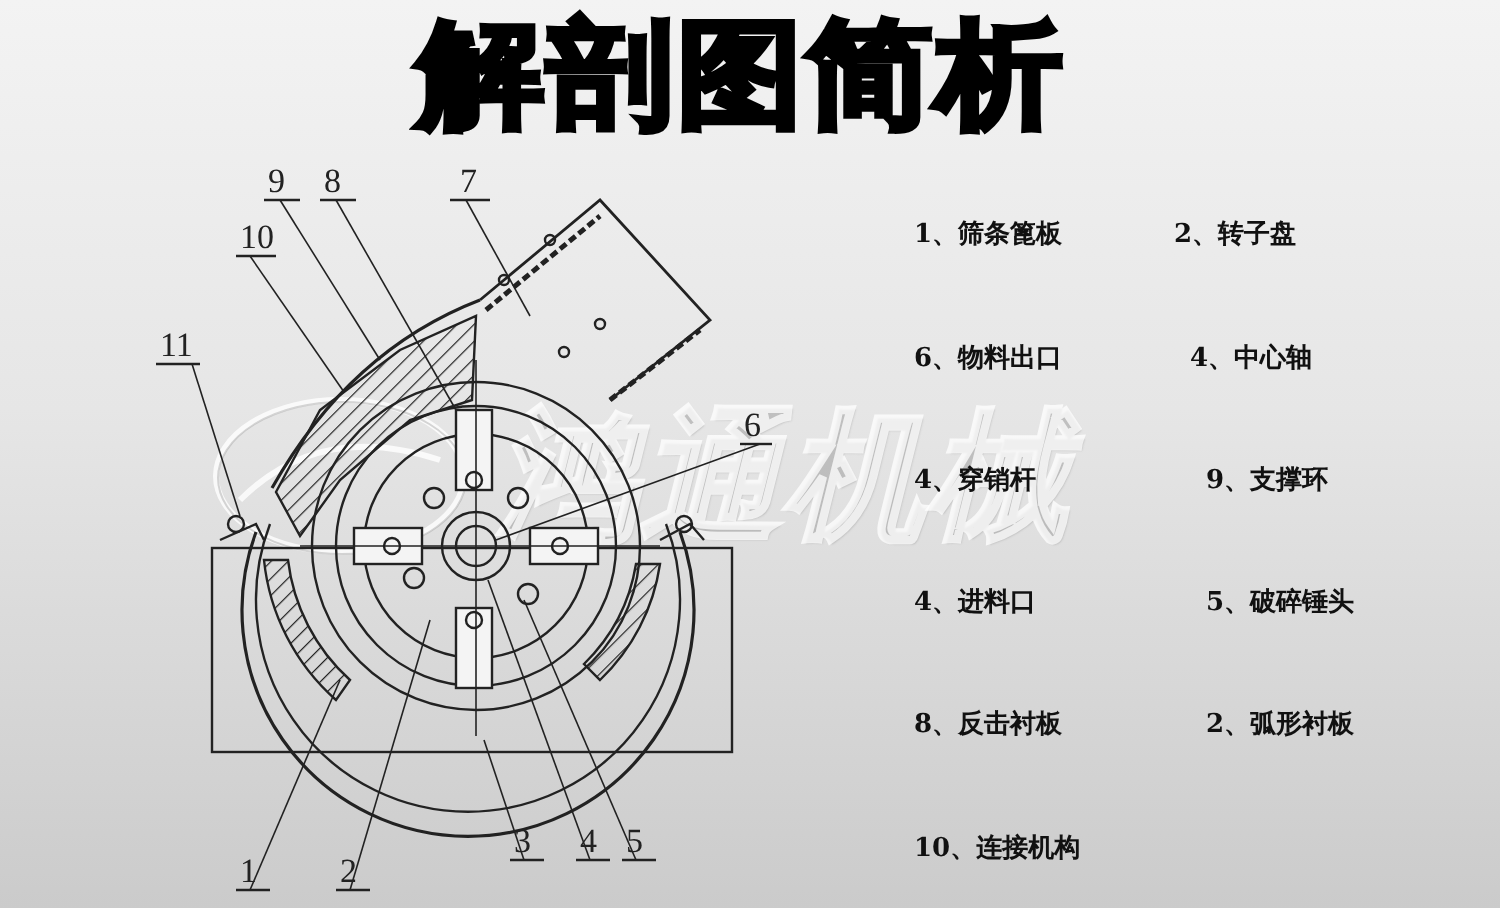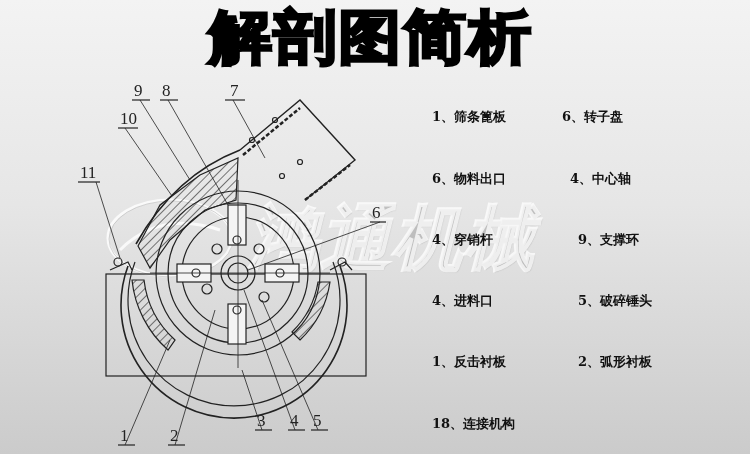--- a/index.html
+++ b/index.html
@@ -22,21 +22,21 @@
   .watermark-text {
     position: absolute; left: 148px; top: 6px;
     font-size: 70px; font-weight: bold; color: transparent;
     -webkit-text-stroke: 2px rgba(255,255,255,0.75);
     text-shadow: 1px 1px 1px rgba(120,120,120,0.35);
     letter-spacing: 2px; line-height: 85px; font-style: italic;
   }
   .diagram { position: absolute; left: 60px; top: 70px; }
   .legend-item {
     position: absolute; font-size: 13px; font-weight: bold; color: #111;
-    white-space: nowrap; font-family: "DejaVu Serif", serif;
+    white-space: nowrap; font-family: "DejaVu Serif", serif; margin-left: 25px;
   }
   .callout { font-family: "Liberation Serif", serif; font-size: 17px; fill: #222; }
 </style>
 </head>
 <body>
 
 <div class="title">解剖图简析</div>
 
 <div class="watermark">
   <svg width="140" height="95">
@@ -135,22 +135,22 @@
   <text class="callout" x="313" y="426">5</text>
   <text class="callout" x="372" y="218">6</text>
   <text class="callout" x="230" y="96">7</text>
   <text class="callout" x="162" y="96">8</text>
   <text class="callout" x="134" y="96">9</text>
   <text class="callout" x="120" y="124">10</text>
   <text class="callout" x="80" y="178">11</text>
 </svg>
 
 <div class="legend-item" style="left:432px;top:108px">1、筛条篦板</div>
-<div class="legend-item" style="left:562px;top:108px">6、转子盘</div>
+<div class="legend-item" style="left:562px;top:108px">2、转子盘</div>
 <div class="legend-item" style="left:432px;top:170px">6、物料出口</div>
 <div class="legend-item" style="left:570px;top:170px">4、中心轴</div>
 <div class="legend-item" style="left:432px;top:231px">4、穿销杆</div>
 <div class="legend-item" style="left:578px;top:231px">9、支撑环</div>
 <div class="legend-item" style="left:432px;top:292px">4、进料口</div>
 <div class="legend-item" style="left:578px;top:292px">5、破碎锤头</div>
-<div class="legend-item" style="left:432px;top:353px">1、反击衬板</div>
+<div class="legend-item" style="left:432px;top:353px">8、反击衬板</div>
 <div class="legend-item" style="left:578px;top:353px">2、弧形衬板</div>
-<div class="legend-item" style="left:432px;top:415px">18、连接机构</div>
+<div class="legend-item" style="left:432px;top:415px">10、连接机构</div>
 
 </body></html>

